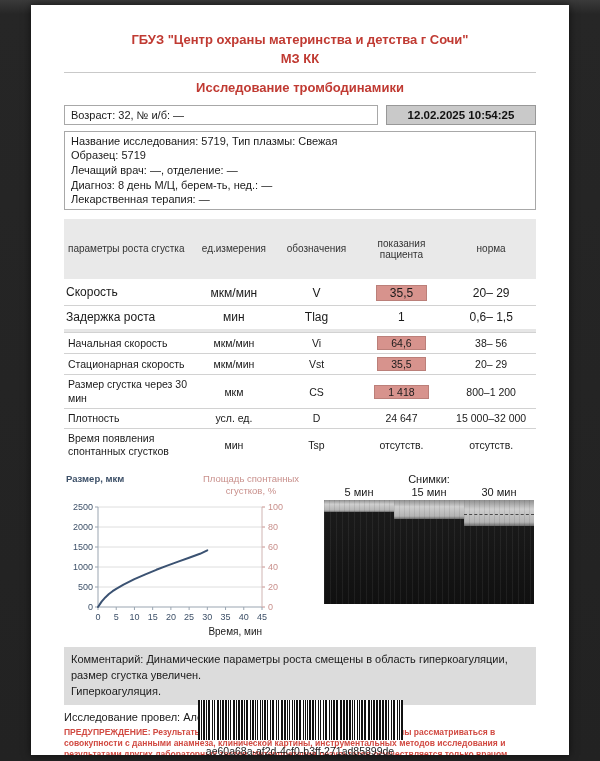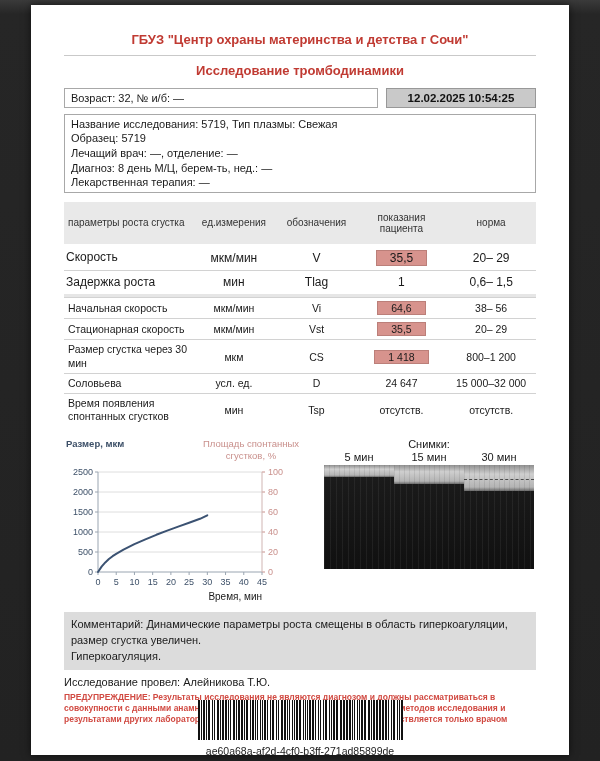--- a/index.html
+++ b/index.html
@@ -33,21 +33,21 @@
     display:flex; align-items:center; justify-content:center;
   }
 
   
   .study-box { border:1px solid #a8a8a8; margin-top:6px; padding:2px 6px; font-size:11px; line-height:1.33; color:#1a1a1a; }
 
   
   table.params { width:100%; border-collapse:collapse; margin-top:9px; }
   table.params th {
     background:#e9e9e9; font-weight:normal; font-size:10px; color:#333;
-    padding:10px 2px; text-align:center; border-bottom:2px solid #fff;
+    padding:19px 2px; text-align:center; border-bottom:2px solid #fff;
   }
   table.params th.c-param { text-align:left; padding-left:4px; }
   table.params td { font-size:10.5px; color:#1a1a1a; padding:3px 2px; border-top:1px solid #d2d2d2; }
   table.params tr:first-child td { border-top:none; }
   table.params td.c-param { text-align:left; padding-left:4px; line-height:1.25; }
   table.params td.c-center { text-align:center; }
   table.params tr.primary td { font-size:12px; padding:4px 2px; }
   table.params tr.sep td { border-top:none; background:#e6e6e6; height:4px; padding:0; }
   .hl { display:inline-block; background:#d7938d; border:1px solid #bb7f79; padding:0 13px; }
 
@@ -94,20 +94,21 @@
 
   svg text { font-family:"Liberation Sans", sans-serif; }
 </style>
 </head>
 <body>
 
 <div class="page">
   <div class="content">
 
     <div class="org-title">ГБУЗ "Центр охраны материнства и детства г Сочи"</div>
+    <div class="org-sub">МЗ КК</div>
     <hr class="head-rule">
     <div class="doc-title">Исследование тромбодинамики</div>
 
     <div class="patient-row">
       <div class="patient-box">
         <div>Возраст: 32, № и/б: —</div>
       </div>
       <div class="date-box">12.02.2025 10:54:25</div>
     </div>
 
@@ -169,21 +170,21 @@
             <td class="c-center">20– 29</td>
           </tr>
           <tr>
             <td class="c-param">Размер сгустка через 30 мин</td>
             <td class="c-center">мкм</td>
             <td class="c-center">CS</td>
             <td class="c-center"><span class="hl">1 418</span></td>
             <td class="c-center">800–1 200</td>
           </tr>
           <tr>
-            <td class="c-param">Соловьева</td>
+            <td class="c-param">Плотность</td>
             <td class="c-center">усл. ед.</td>
             <td class="c-center">D</td>
             <td class="c-center"><span>24 647</span></td>
             <td class="c-center">15 000–32 000</td>
           </tr>
           <tr>
             <td class="c-param">Время появления спонтанных сгустков</td>
             <td class="c-center">мин</td>
             <td class="c-center">Tsp</td>
             <td class="c-center"><span>отсутств.</span></td>

